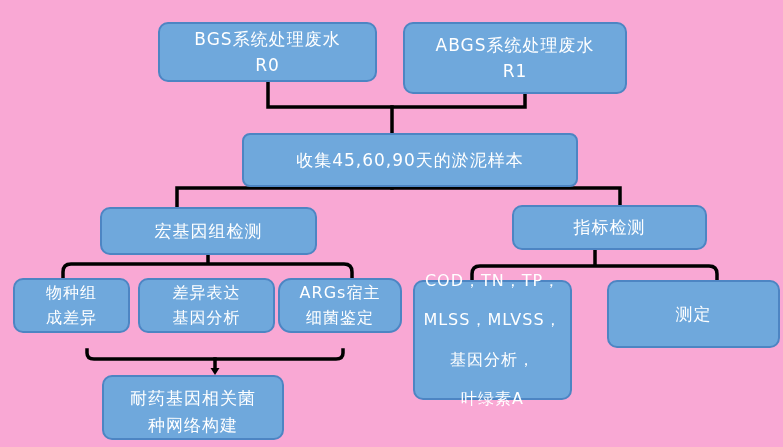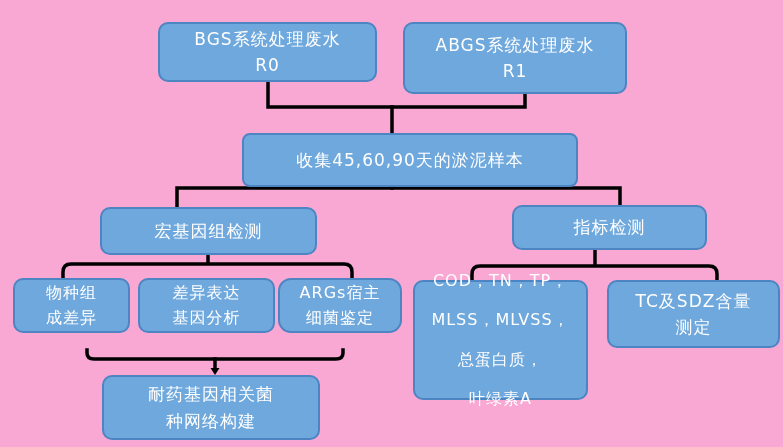--- a/index.html
+++ b/index.html
@@ -44,23 +44,23 @@
   .fs16 { font-size: 16px; }
   
   .n-bgs        { left: 158px; top: 22px;  width: 219px; height: 60px; }
   .n-abgs       { left: 403px; top: 22px;  width: 224px; height: 72px; }
   .n-collect    { left: 242px; top: 133px; width: 336px; height: 54px; border-radius: 8px; }
   .n-metagenome { left: 100px; top: 207px; width: 217px; height: 48px; }
   .n-indicator  { left: 512px; top: 205px; width: 195px; height: 45px; }
   .n-species    { left: 13px;  top: 278px; width: 117px; height: 55px; }
   .n-diffexpr   { left: 138px; top: 278px; width: 137px; height: 55px; }
   .n-argshost   { left: 278px; top: 278px; width: 124px; height: 55px; border-radius: 13px; }
-  .n-cod        { left: 413px; top: 280px; width: 175px; height: 120px; line-height: 1.65; gap: 13px; }
+  .n-cod        { left: 413px; top: 280px; width: 159px; height: 120px; line-height: 1.65; gap: 13px; }
   .n-tcsdz      { left: 607px; top: 280px; width: 173px; height: 68px; }
-  .n-network    { left: 102px; top: 375px; width: 218px; height: 65px; }
+  .n-network    { left: 102px; top: 375px; width: 182px; height: 65px; justify-content: flex-end; }
 </style>
 </head>
 <body>
 
 <div class="canvas">
 
   <svg class="connectors" viewBox="0 0 783 447" xmlns="http://www.w3.org/2000/svg">
     <g stroke="#000000" stroke-width="3.5" fill="none" stroke-linecap="square" stroke-linejoin="miter">
 
       <path d="M268,82 L268,107 L525,107 L525,82"></path>
@@ -114,26 +114,25 @@
   </div>
 
   <div class="node n-argshost fs16">
     <div class="ln">ARGs宿主</div>
     <div class="ln">细菌鉴定</div>
   </div>
 
   <div class="node n-cod fs16">
     <div class="ln">COD，TN，TP，</div>
     <div class="ln">MLSS，MLVSS，</div>
-    <div class="ln">总蛋白质，</div>
+    <div class="ln">基因分析，</div>
     <div class="ln">叶绿素A</div>
   </div>
 
   <div class="node n-tcsdz fs17">
-    <div class="ln">TC及SDZ含量</div>
     <div class="ln">测定</div>
   </div>
 
   <div class="node n-network fs17">
     <div class="ln">耐药基因相关菌</div>
     <div class="ln">种网络构建</div>
   </div>
 
 </div>
 

